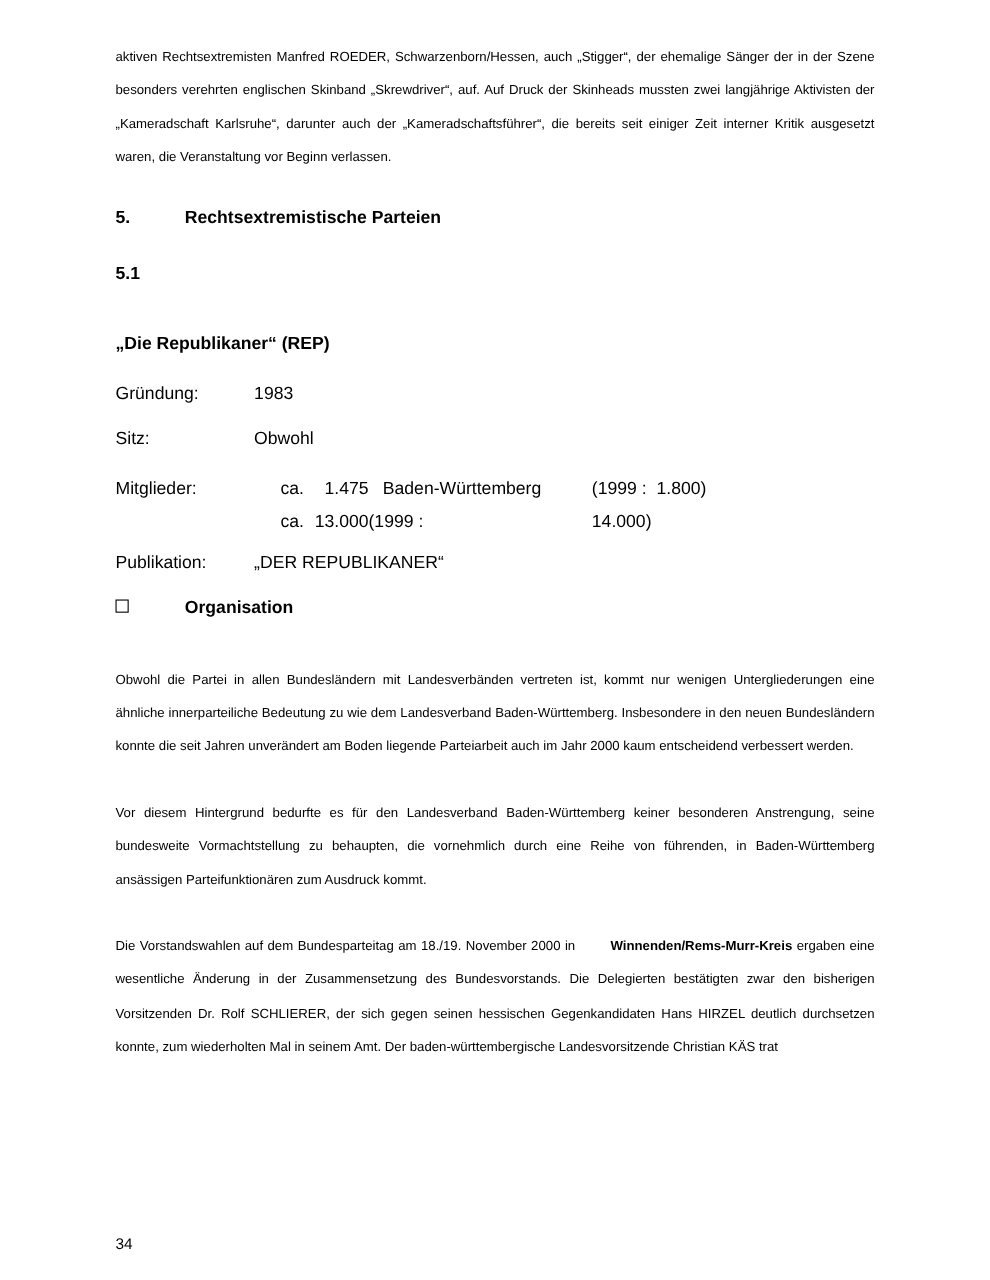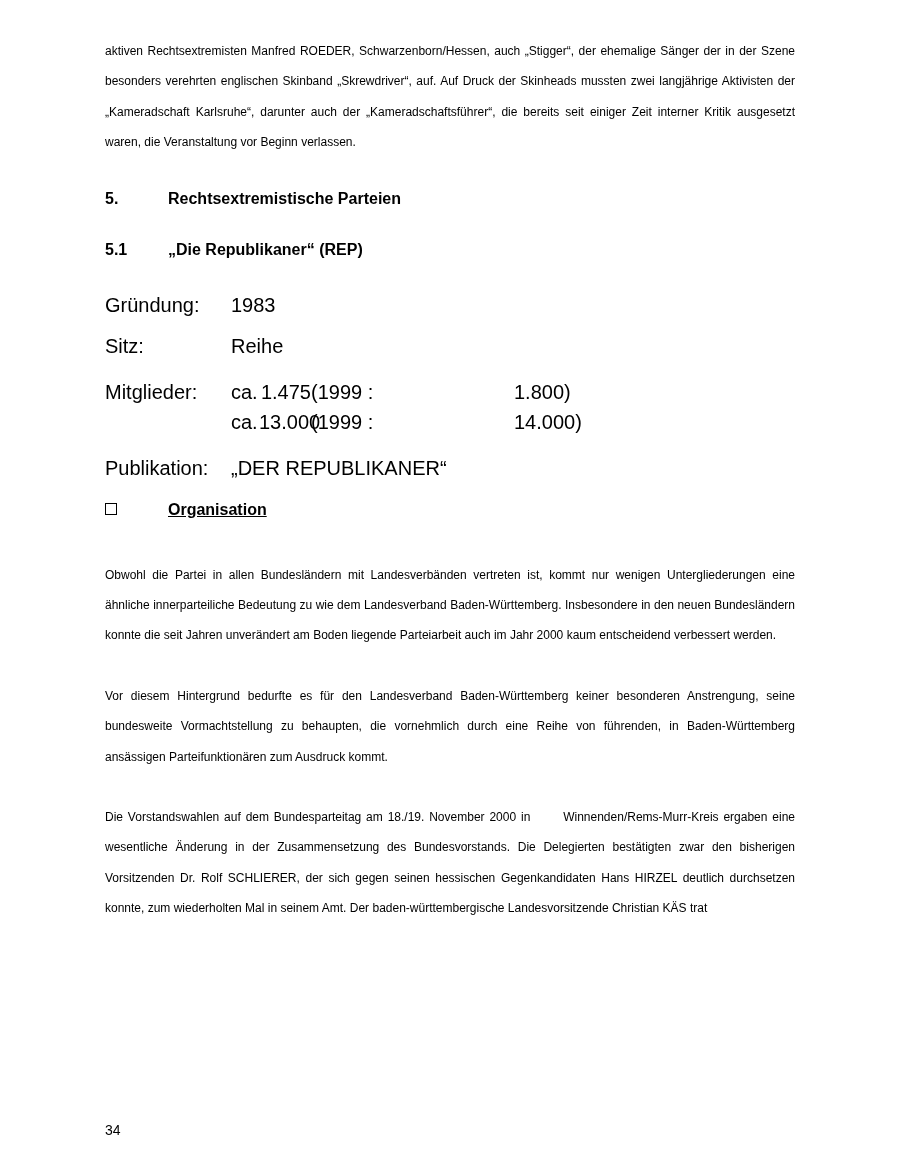--- a/index.html
+++ b/index.html
@@ -26,38 +26,41 @@
     margin: 0 0 30px 0;
   }
   .heading {
     display: flex;
     font-weight: bold;
     font-size: 16px;
     line-height: 22px;
     margin: 0 0 29px 0;
   }
   .heading.sub {
-    margin-bottom: 34px;
+    margin-bottom: 24px;
+    flex-direction: column;
   }
   .hnum {
     width: 63px;
     flex: 0 0 63px;
   }
   .fact {
     display: flex;
-    font-size: 20px;
+    font-size: 16px;
     line-height: 21px;
     margin: 0 0 20px 0;
   }
   .flabel {
     width: 126px;
     flex: 0 0 126px;
   }
   .fact.mitglieder {
     line-height: 30.5px;
+    margin-bottom: 10px;
+    gap: 24px;
   }
   .mrows { flex: 1; }
   .mrow {
     display: grid;
     grid-template-columns: 28px 52px 203px 52px 59px;
   }
   .mnum { text-align: right; }
   .mscope { padding-left: 13px; }
   .myval { text-align: center; }
   .org-heading {
@@ -74,29 +77,28 @@
   .square-bullet {
     display: inline-block;
     width: 10px;
     height: 10px;
     border: 1.6px solid #000;
     box-shadow: 1.5px 1.5px 0 0 #ffffff;
     margin-top: 2px;
   }
   .org-heading .htitle {
     font-weight: bold;
-    text-decoration: underline;
   }
   .page-number {
     position: absolute;
     left: 105px;
     top: 1122px;
     font-size: 14px;
   }
-  b { font-weight: normal; margin-left: 28px; }
+  b { font-weight: bold; margin-left: 28px; }
 </style>
 </head>
 <body>
 
 <div class="page">
 
   <p class="body">aktiven Rechtsextremisten Manfred ROEDER, Schwarzenborn/Hessen, auch „Stigger“, der ehemalige Sänger der in der Szene besonders verehrten englischen Skinband „Skrewdriver“, auf. Auf Druck der Skinheads mussten zwei langjährige Aktivisten der „Kameradschaft Karlsruhe“, darunter auch der „Kameradschaftsführer“, die bereits seit einiger Zeit interner Kritik ausgesetzt waren, die Veranstaltung vor Beginn verlassen.</p>
 
   <div class="heading">
     <span class="hnum">5.</span>
@@ -108,29 +110,30 @@
     <span class="htitle">„Die Republikaner“ (REP)</span>
   </div>
 
   <div class="fact">
     <span class="flabel">Gründung:</span>
     <span class="fvalue">1983</span>
   </div>
 
   <div class="fact">
     <span class="flabel">Sitz:</span>
-    <span class="fvalue">Reihe</span>
+    <span class="fvalue">Obwohl</span>
   </div>
 
   <div class="fact mitglieder">
     <span class="flabel">Mitglieder:</span>
     <div class="mrows">
       <div class="mrow">
         <span class="mca">ca.</span>
         <span class="mnum">1.475</span>
+        <span class="mscope">Baden-Württemberg</span>
         <span class="myear">(1999 :</span>
         <span class="myval">1.800)</span>
       </div>
       <div class="mrow">
         <span class="mca">ca.</span>
         <span class="mnum">13.000</span>
         <span class="myear">(1999 :</span>
         <span class="myval">14.000)</span>
       </div>
     </div>

